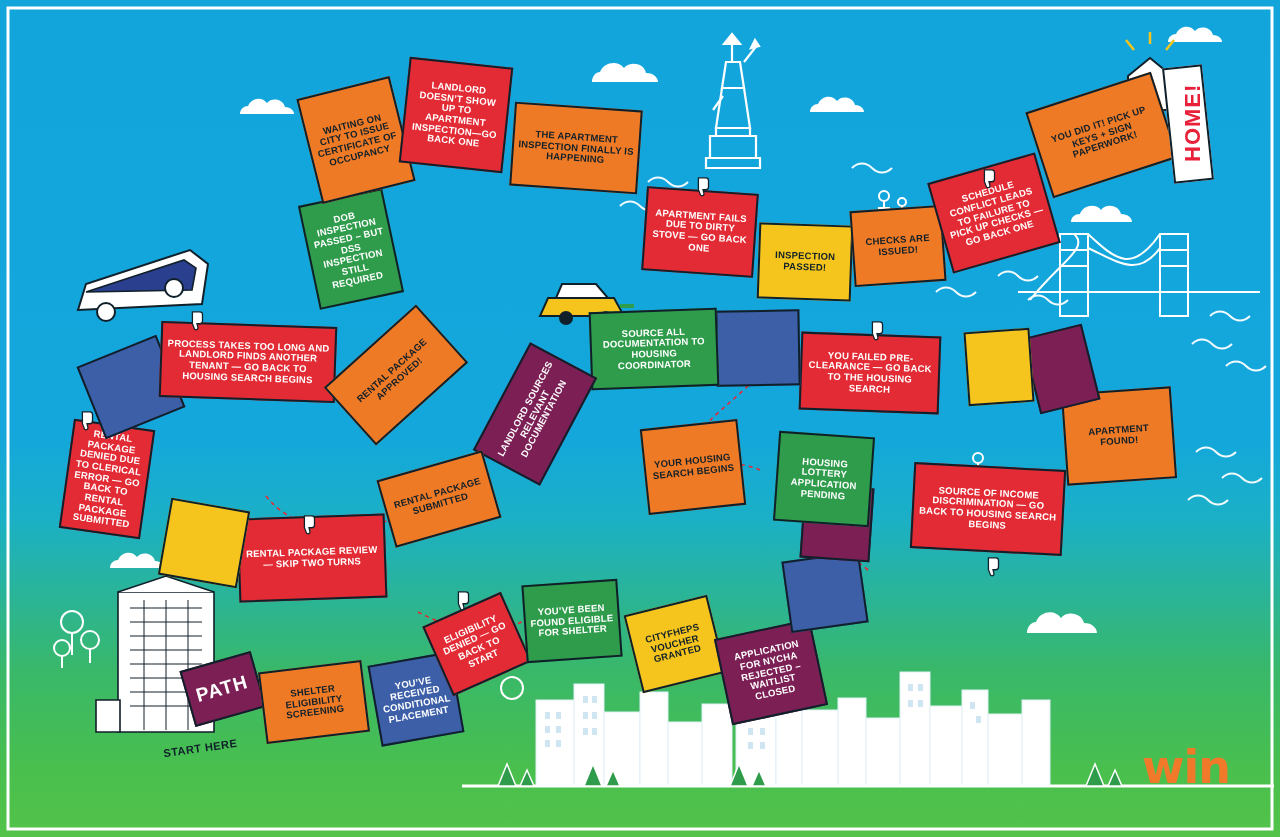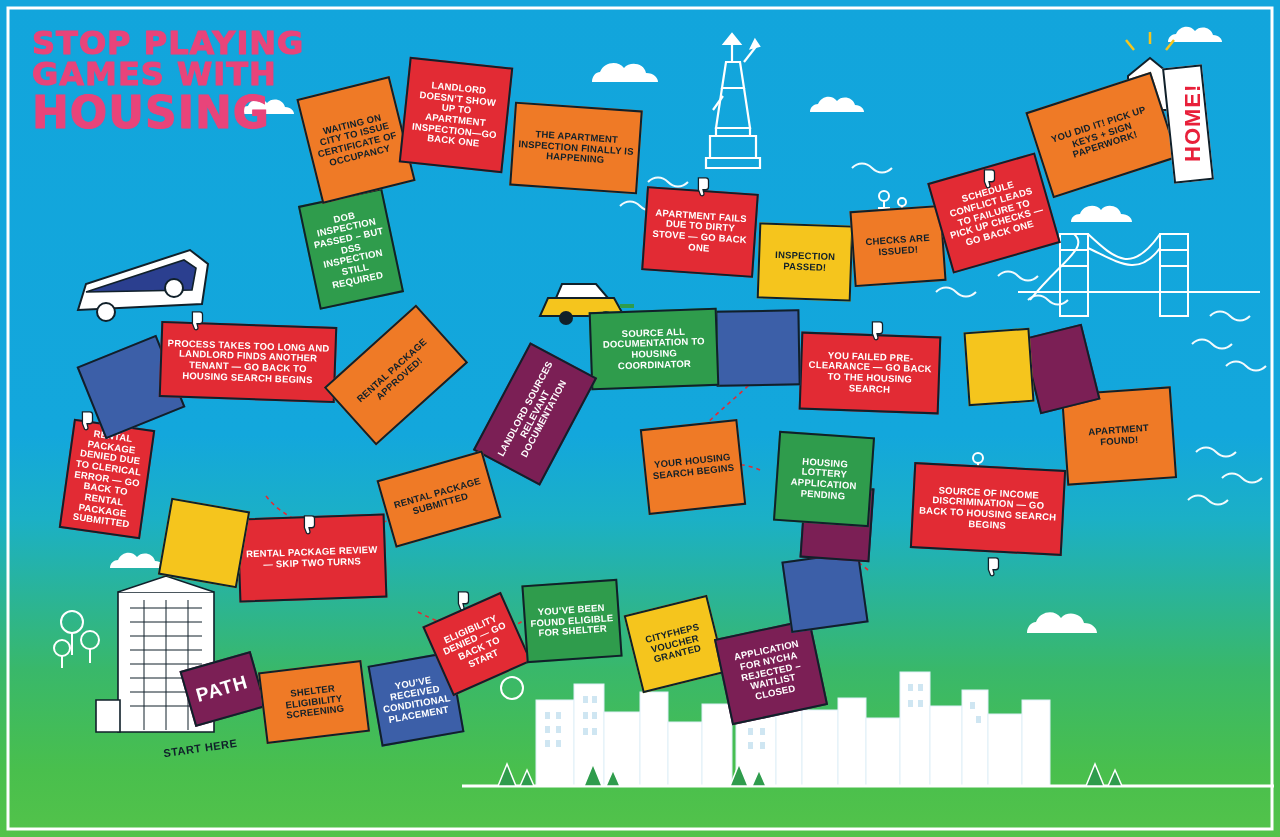--- a/index.html
+++ b/index.html
@@ -253,25 +253,20 @@
       <path d="M868 570C830 540 800 508 796 470"></path>
       <path d="M760 470C742 462 718 462 700 470"></path>
     </g>
     <g fill="#e22b34">
       <path d="M686 452l-8 12 12 2z"></path>
       <path d="M700 470l12-4-2 10z"></path>
       <path d="M796 470l-6 12 11 1z"></path>
     </g>
   </svg>
 
-  <div id="title">
-    <span class="l1">Stop Playing</span>
-    <span class="l2">Games With</span>
-    <span class="l3">Housing</span>
-  </div>
 
   <div id="start-here" class="plabel">START HERE</div>
 
   <div class="tile" style="left:186px;top:660px;width:74px;height:58px;background:#7b1f55;transform:rotate(-16deg);"></div>
   <div id="path-label" style="transform:rotate(-16deg);">PATH</div>
 
   <div class="tile dark" style="left:262px;top:666px;width:104px;height:72px;background:#ef7a26;transform:rotate(-7deg);">
     <span class="tx">Shelter Eligibility Screening</span>
   </div>
 
@@ -427,13 +422,14 @@
       </svg>
   </div>
 
   <div class="tile dark" style="left:1036px;top:90px;width:132px;height:90px;background:#ef7a26;transform:rotate(-18deg);">
     <span class="tx">You Did It! Pick Up Keys + Sign Paperwork!</span>
   </div>
 
   <div class="tile" style="left:1168px;top:66px;width:40px;height:116px;background:#ffffff;transform:rotate(-6deg);"></div>
   <div id="home-label" style="transform:rotate(180deg);">HOME!</div>
 
+  <div id="win-logo">win</div>
 </div>
 
 </body></html>

